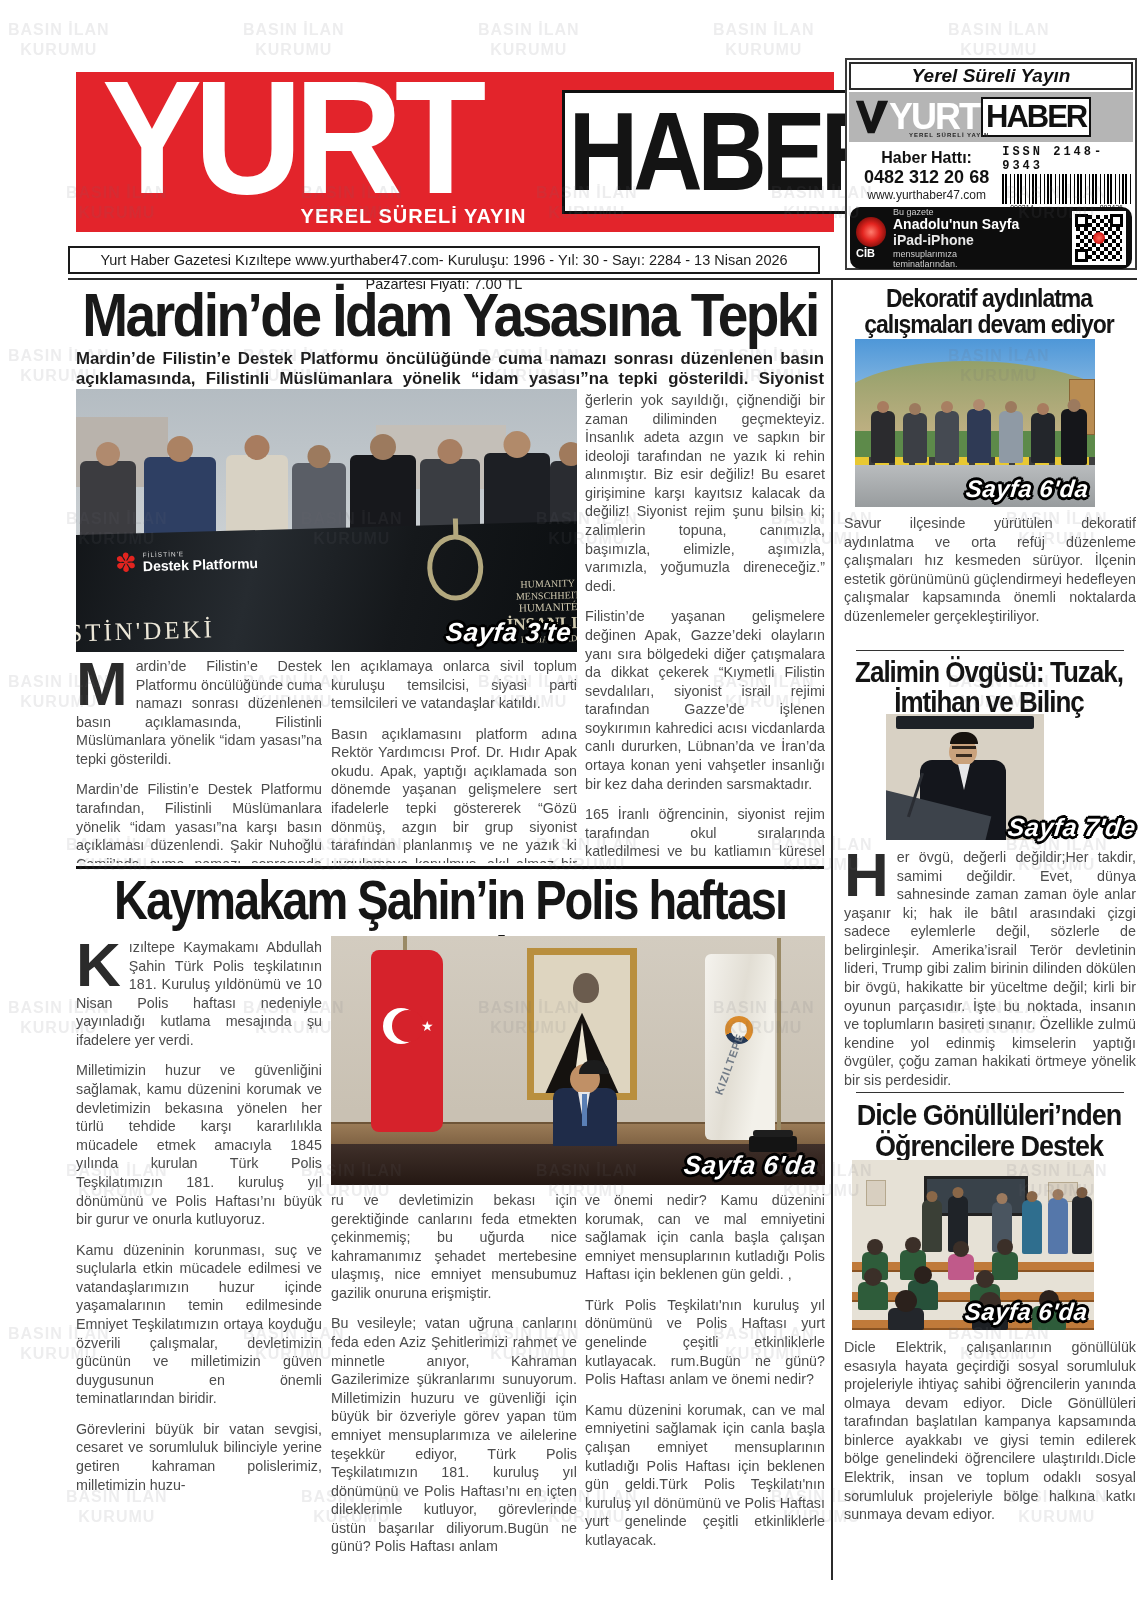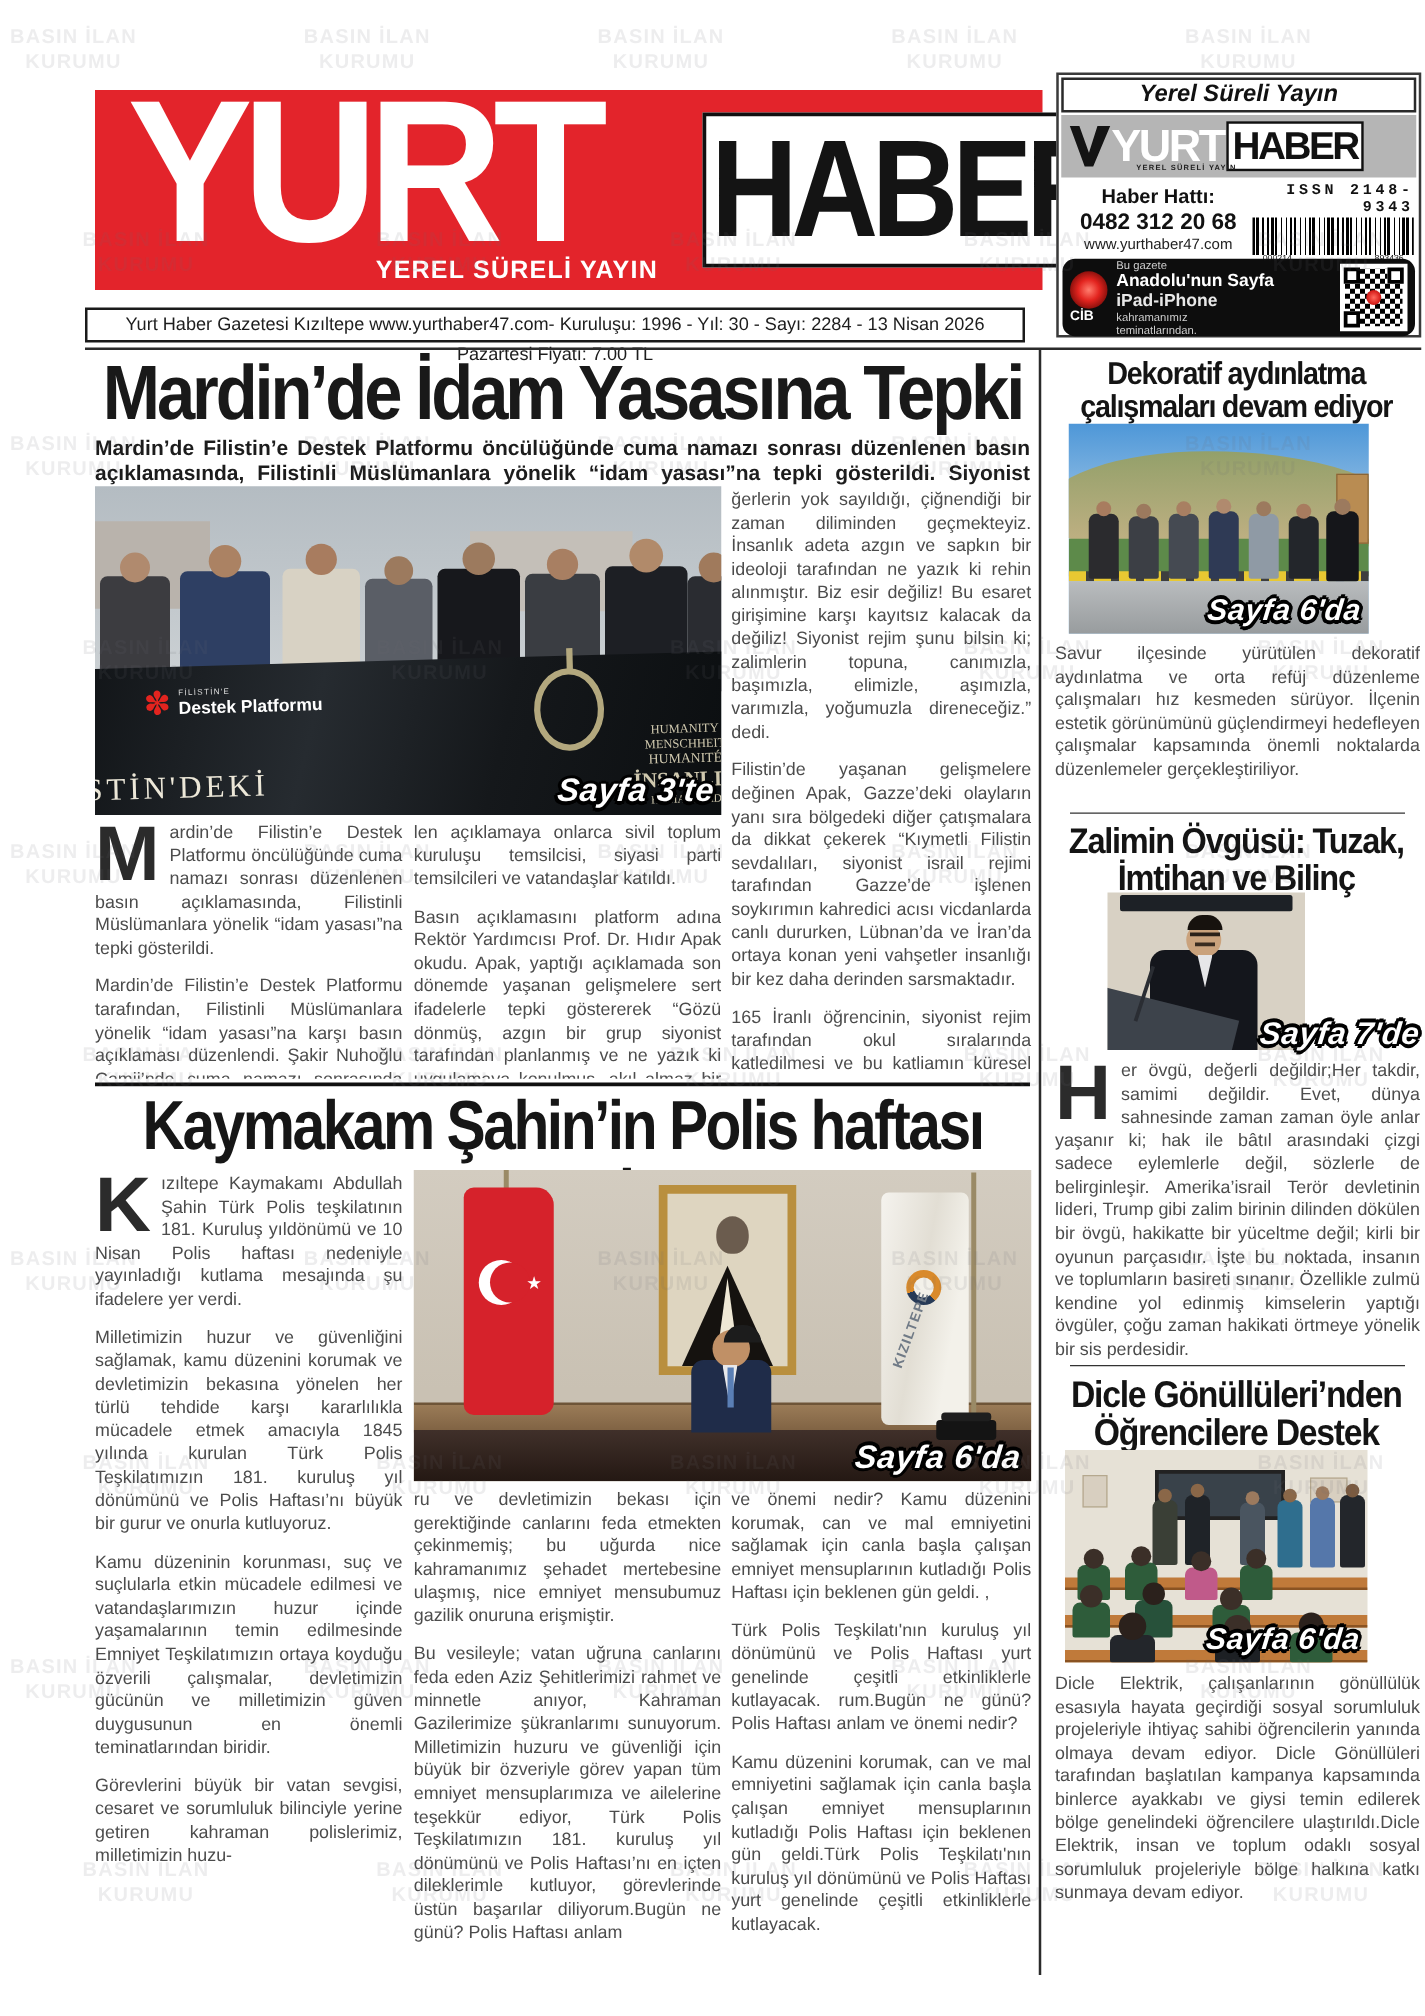--- a/index.html
+++ b/index.html
@@ -33,21 +33,21 @@
              font-style:italic; font-weight:800; font-size:19px; color:#111; }
   .tb-logo { margin:0 2px; height:50px; background:#b5b5b5; display:flex; align-items:center; padding:0 6px; }
   .tb-logo-yurt { font-size:36px; font-weight:800; color:#fff; letter-spacing:-2px; line-height:36px; }
   .tb-logo-haber { background:#fff; border:2px solid #101010; font-size:31px; font-weight:800;
                    color:#111; letter-spacing:-2px; padding:0 3px; margin-left:2px; }
   .tb-logo-tag { position:absolute; left:60px; top:40px; font-size:6px; font-weight:bold; color:#222; letter-spacing:1px; }
   .tb-contact { display:flex; padding:3px 4px 0 4px; height:62px; }
   .tb-phone-label { font-size:16px; font-weight:800; color:#111; }
   .tb-phone { font-size:18px; font-weight:800; color:#111; }
   .tb-site { font-size:12px; color:#222; }
-  .issn { font-size:12px; letter-spacing:3px; font-family:"Liberation Mono", monospace; font-weight:bold; color:#111;text-align:right; }
+  .issn { font-size:12px; letter-spacing:3px; font-family:"Liberation Mono", monospace; font-weight:bold; color:#111; }
   .barcode { height:30px; margin-top:1px;
     background:repeating-linear-gradient(90deg,#000 0 2px,#fff 2px 3px,#000 3px 5px,#fff 5px 8px,#000 8px 9px,#fff 9px 12px,#000 12px 13px,#fff 13px 15px); }
   .barcode-nums { display:flex; justify-content:space-between; font-size:7px; color:#111; padding:0 8px; }
   .tb-app { margin:3px; background:#0d0d0d; border-radius:10px; height:62px; display:flex; align-items:center; padding:0 6px; }
   .cib-orb { width:30px; height:30px; border-radius:50%;
              background:radial-gradient(circle,#ff7d6e 0%,#e3241f 40%,#8a100c 72%,#2d0402 100%); margin:0 auto; }
   .cib-label { color:#fff; font-size:11px; font-weight:bold; }
   .app-l0 { font-size:9px; color:#cfcfcf; }
   .app-l1 { font-size:14px; font-weight:bold; color:#fff; }
   .app-l2 { font-size:14px; font-weight:bold; color:#e8e8e8; }
@@ -187,21 +187,21 @@
   </div>
   <div class="tb-app">
     <div style="flex:none; margin-right:7px;">
       <div class="cib-orb"></div>
       <div class="cib-label">CİB</div>
     </div>
     <div style="flex:none; line-height:1.12;">
       <div class="app-l0">Bu gazete</div>
       <div class="app-l1">Anadolu'nun Sayfa</div>
       <div class="app-l2">iPad-iPhone</div>
-      <div class="app-l3">kahramanımız</div>
+      <div class="app-l3">mensuplarımıza</div>
       <div class="app-l3">teminatlarından.</div>
     </div>
     <div class="qr">
       <div class="qr-pat"></div>
       <span class="qr-eye" style="left:3px; top:3px;"></span>
       <span class="qr-eye" style="right:3px; top:3px;"></span>
       <span class="qr-eye" style="left:3px; bottom:3px;"></span>
       <span class="qr-dot"></span>
     </div>
   </div>

